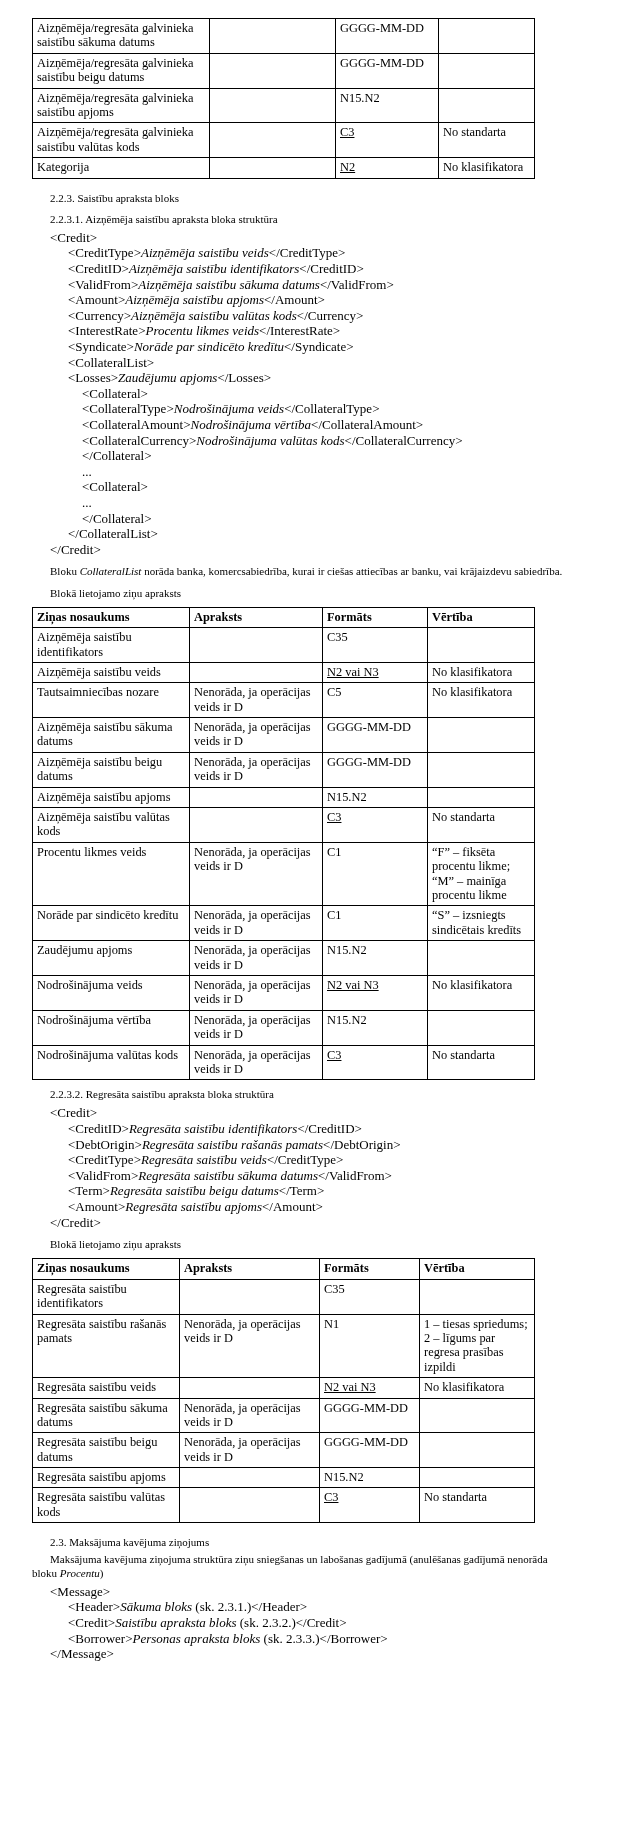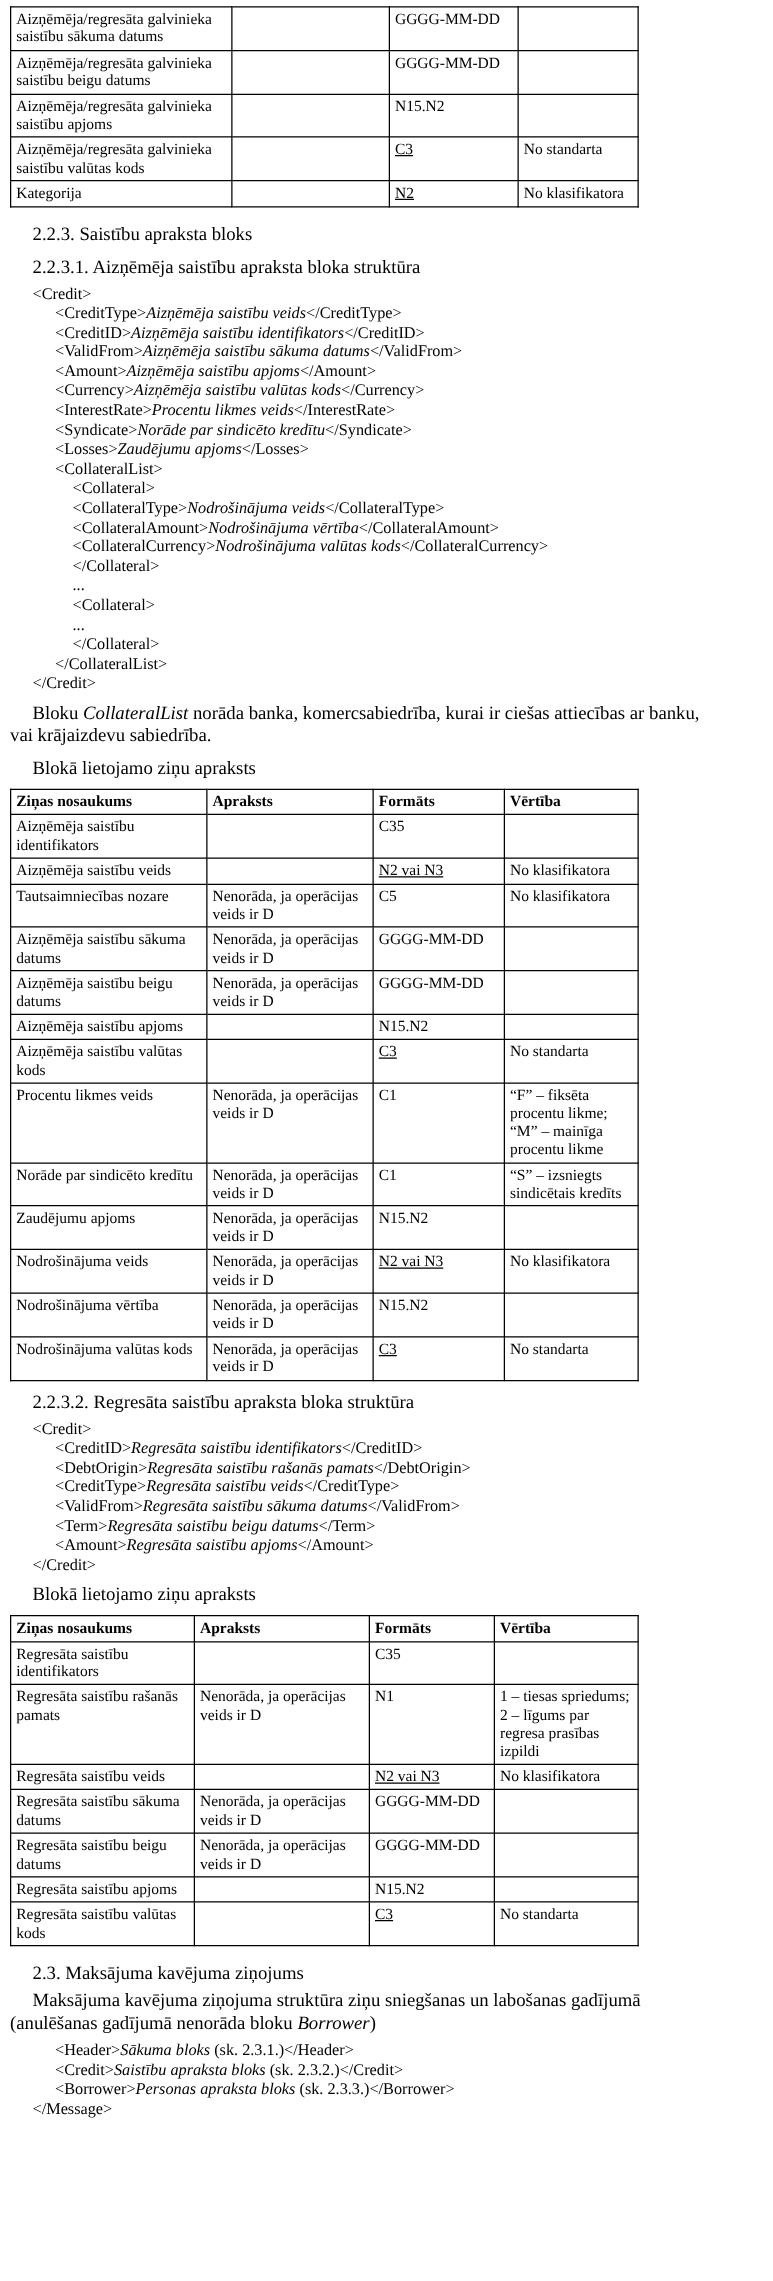--- a/index.html
+++ b/index.html
@@ -1,25 +1,25 @@
 <!DOCTYPE html>
 <html><head>
 <meta charset="utf-8">
 <style>
   html,body { margin:0; padding:0; background:#fff; color:#000; }
   body { width:618px; min-height:1825px; font-family:"Liberation Serif", serif; }
-  .page { padding:5px 8px 14px 8px; }
+  .page { padding:18px 8px 14px 8px;margin-left:24px; }
 
   table.tbl { border-collapse:collapse; table-layout:fixed; width:502px; }
   .tbl td, .tbl th { border:1px solid #000; padding:2px 4px 3px 4px;
     font-size:12.4px; line-height:1.16; vertical-align:top; text-align:left;
     word-wrap:break-word; }
   .tbl th { font-weight:bold; text-align:left; }
 
-  .para { margin:0; font-size:15px; line-height:1.2; }
+  .para { margin:0; font-size:11px; line-height:1.2; }
   .indent { text-indent:18px; }
   .note { padding-right:45px; }
 
   .code { margin:0; }
   .code-line { font-size:13px; line-height:1.2; white-space:nowrap; }
   .i0 { padding-left:18px; }
   .i1 { padding-left:36px; }
   .i2 { padding-left:50px; }
 
   .it { font-style:italic; }
@@ -98,23 +98,23 @@
 
 
       <div class="code-line i1"><span>&lt;Amount&gt;</span><span class="it">Aizņēmēja saistību apjoms</span><span></span><span>&lt;/Amount&gt;</span></div>
 
       <div class="code-line i1"><span>&lt;Currency&gt;</span><span class="it">Aizņēmēja saistību valūtas kods</span><span></span><span>&lt;/Currency&gt;</span></div>
 
       <div class="code-line i1"><span>&lt;InterestRate&gt;</span><span class="it">Procentu likmes veids</span><span></span><span>&lt;/InterestRate&gt;</span></div>
 
       <div class="code-line i1"><span>&lt;Syndicate&gt;</span><span class="it">Norāde par sindicēto kredītu</span><span></span><span>&lt;/Syndicate&gt;</span></div>
 
+      <div class="code-line i1"><span>&lt;CollateralList&gt;</span><span class="it"></span><span></span><span></span></div>
+
       <div class="code-line i1"><span>&lt;Losses&gt;</span><span class="it">Zaudējumu apjoms</span><span></span><span>&lt;/Losses&gt;</span></div>
-
-      <div class="code-line i1"><span>&lt;CollateralList&gt;</span><span class="it"></span><span></span><span></span></div>
 
       <div class="code-line i2"><span>&lt;Collateral&gt;</span><span class="it"></span><span></span><span></span></div>
 
       <div class="code-line i2"><span>&lt;CollateralType&gt;</span><span class="it">Nodrošinājuma veids</span><span></span><span>&lt;/CollateralType&gt;</span></div>
 
       <div class="code-line i2"><span>&lt;CollateralAmount&gt;</span><span class="it">Nodrošinājuma vērtība</span><span></span><span>&lt;/CollateralAmount&gt;</span></div>
 
       <div class="code-line i2"><span>&lt;CollateralCurrency&gt;</span><span class="it">Nodrošinājuma valūtas kods</span><span></span><span>&lt;/CollateralCurrency&gt;</span></div>
 
       <div class="code-line i2"><span>&lt;/Collateral&gt;</span><span class="it"></span><span></span><span></span></div>
@@ -332,24 +332,25 @@
         <tr>
           <td>Regresāta saistību valūtas kods</td>
           <td></td>
           <td><span class="u">C3</span></td>
           <td>No standarta</td>
         </tr>
       </tbody>
   </table>
 
   <p class="para indent mt-lg">2.3. Maksājuma kavējuma ziņojums</p>
-  <p class="para indent note mt-sm"><span>Maksājuma kavējuma ziņojuma struktūra ziņu sniegšanas un labošanas gadījumā (anulēšanas gadījumā nenorāda bloku </span><span class="it">Borrower</span><span>)</span></p>
+  <p class="para indent note mt-sm"><span>Maksājuma kavējuma ziņojuma struktūra ziņu sniegšanas un labošanas gadījumā (anulēšanas gadījumā nenorāda bloku </span><span class="it">Procentu</span><span>)</span></p>
 
   <div class="code mt-sm">
 
+      <div class="code-line i0"><span>&lt;Message&gt;</span><span class="it"></span><span></span><span></span></div>
 
       <div class="code-line i1"><span>&lt;Header&gt;</span><span class="it">Sākuma bloks</span><span> (sk. 2.3.1.)</span><span>&lt;/Header&gt;</span></div>
 
       <div class="code-line i1"><span>&lt;Credit&gt;</span><span class="it">Saistību apraksta bloks</span><span> (sk. 2.3.2.)</span><span>&lt;/Credit&gt;</span></div>
 
       <div class="code-line i1"><span>&lt;Borrower&gt;</span><span class="it">Personas apraksta bloks</span><span> (sk. 2.3.3.)</span><span>&lt;/Borrower&gt;</span></div>
 
       <div class="code-line i0"><span>&lt;/Message&gt;</span><span class="it"></span><span></span><span></span></div>
     </div>
 

